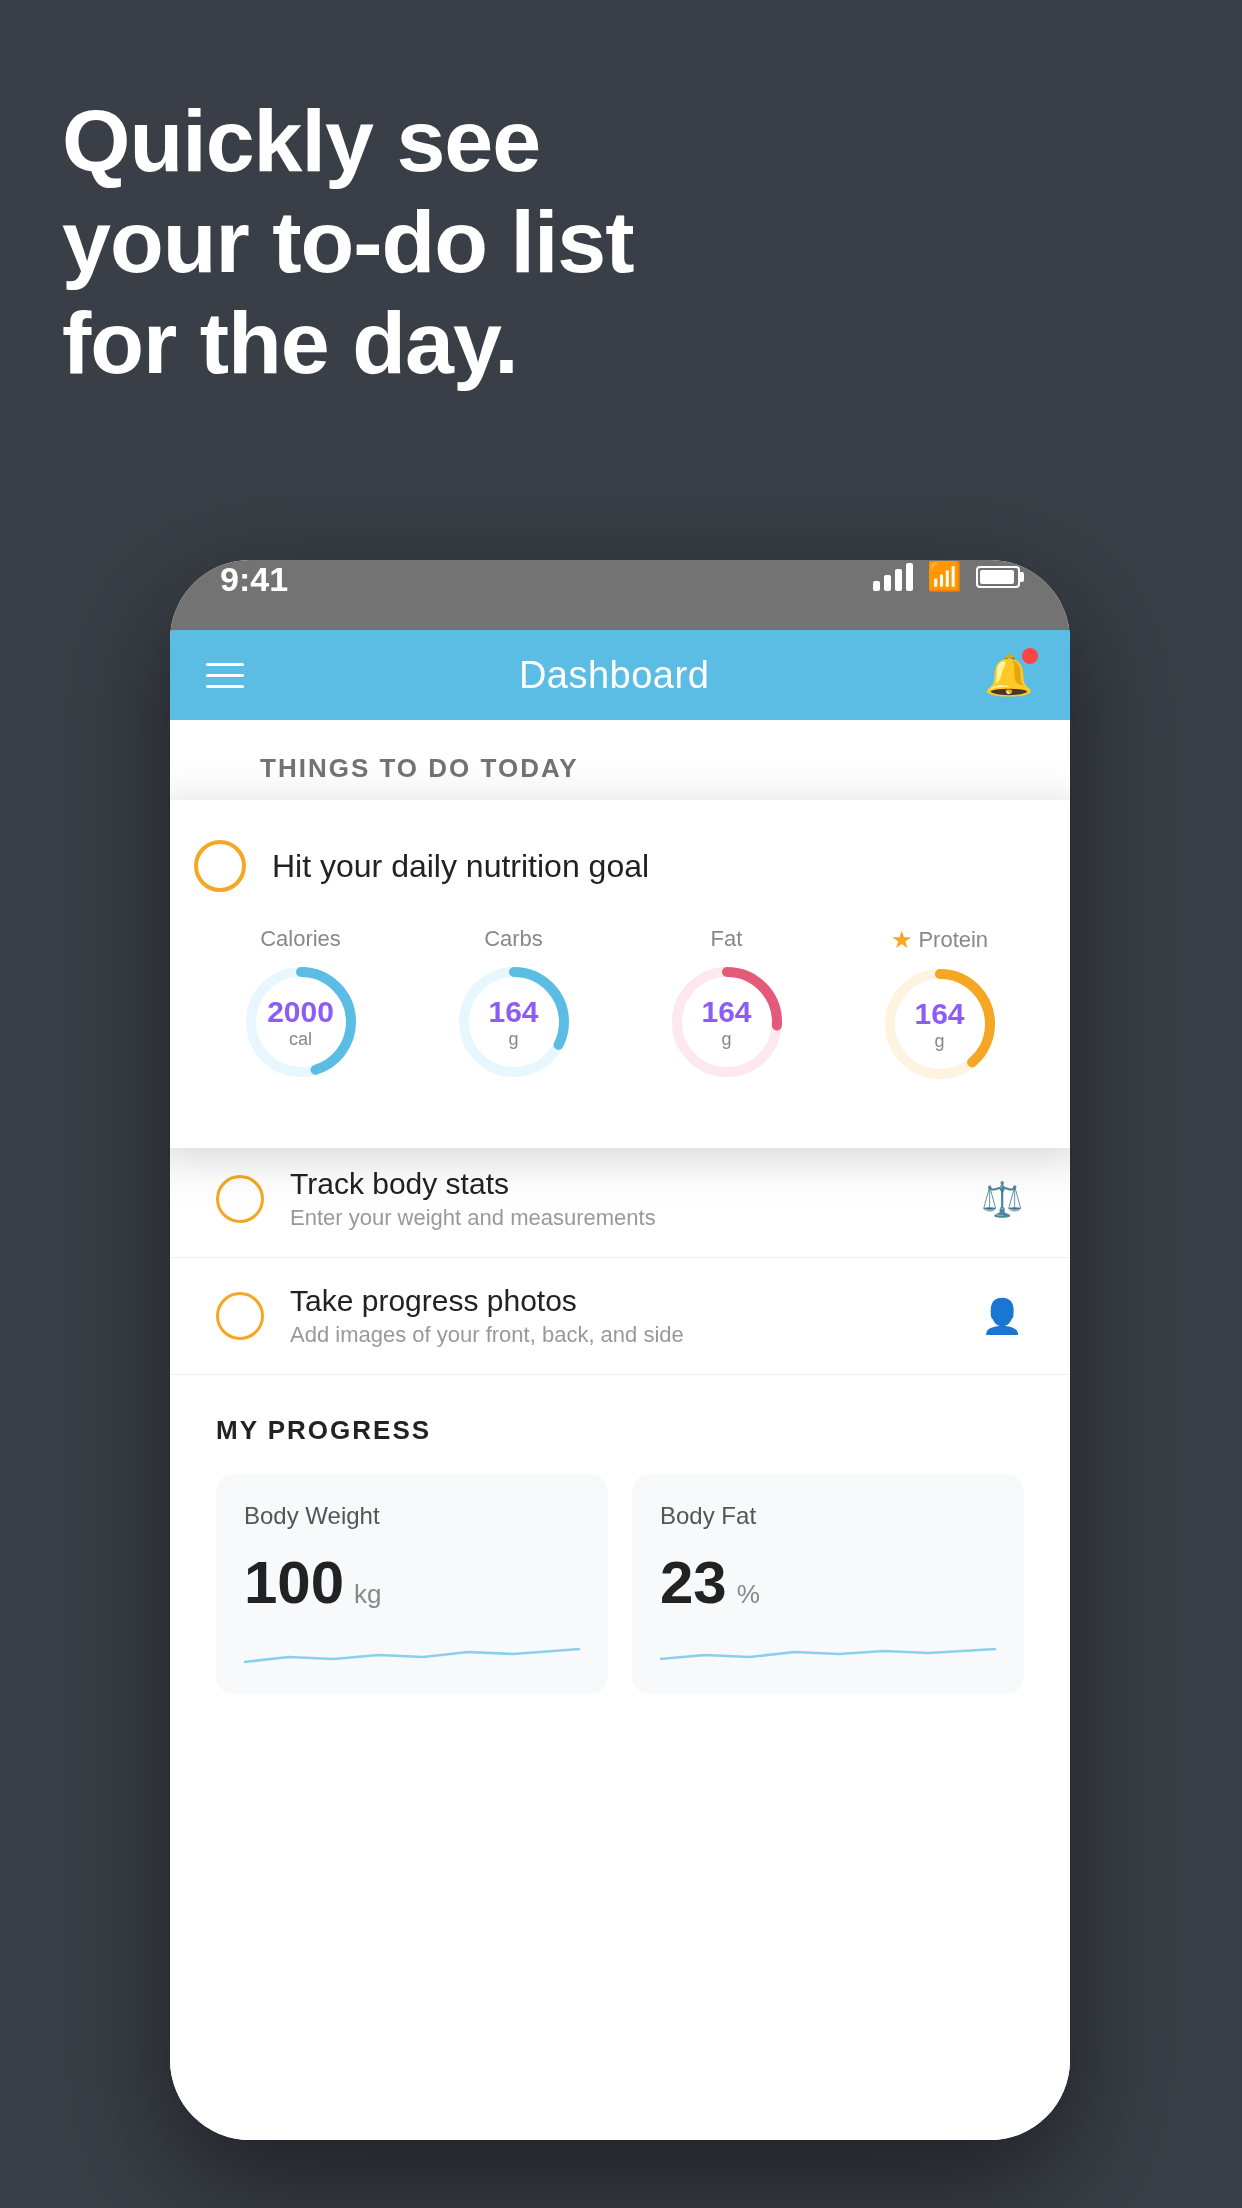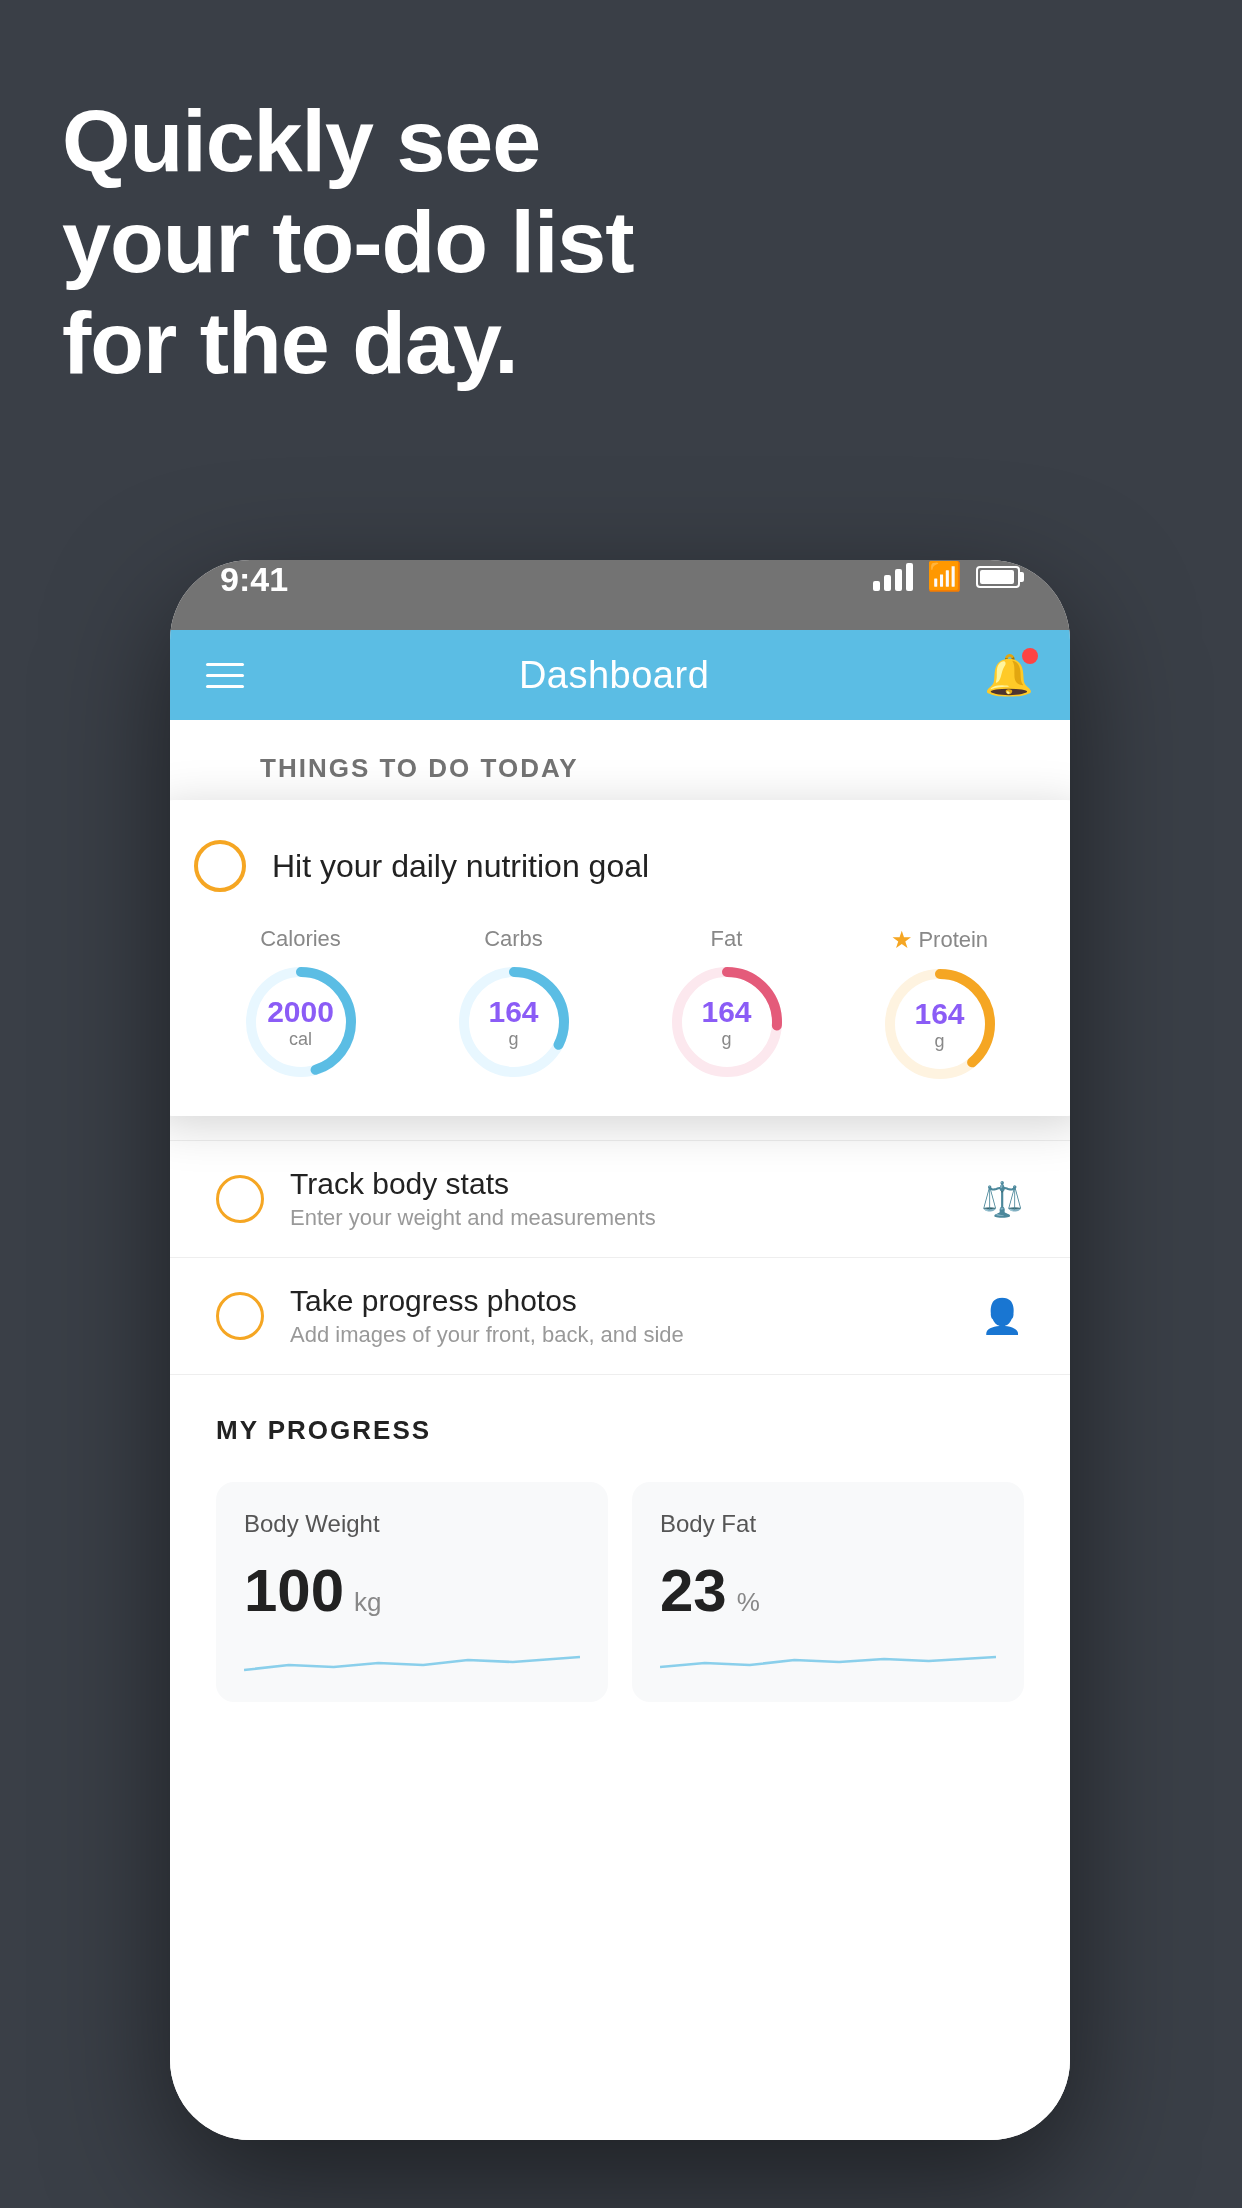--- a/index.html
+++ b/index.html
@@ -167,21 +167,21 @@
 
     
     .floating-card {
       position: absolute;
       top: 80px;
       left: -20px;
       right: -20px;
       background: #fff;
       border-radius: 24px;
       box-shadow: 0 8px 50px rgba(0,0,0,0.18);
-      padding: 40px 44px 32px;
+      padding: 40px 44px 64px;
       z-index: 10;
     }
     .card-header {
       display: flex;
       align-items: center;
       gap: 26px;
       margin-bottom: 34px;
     }
     .circle-check {
       width: 52px;
@@ -293,21 +293,21 @@
 
     
     .progress-section {
       padding: 40px 46px 0;
     }
     .progress-header {
       font-size: 26px;
       font-weight: 700;
       color: #222;
       letter-spacing: 2px;
-      margin-bottom: 36px;
+      margin-bottom: 28px;
     }
     .progress-cards {
       display: flex;
       gap: 24px;
     }
     .progress-card {
       flex: 1;
       background: #f8f9fa;
       border-radius: 18px;
       padding: 28px 28px 0;

